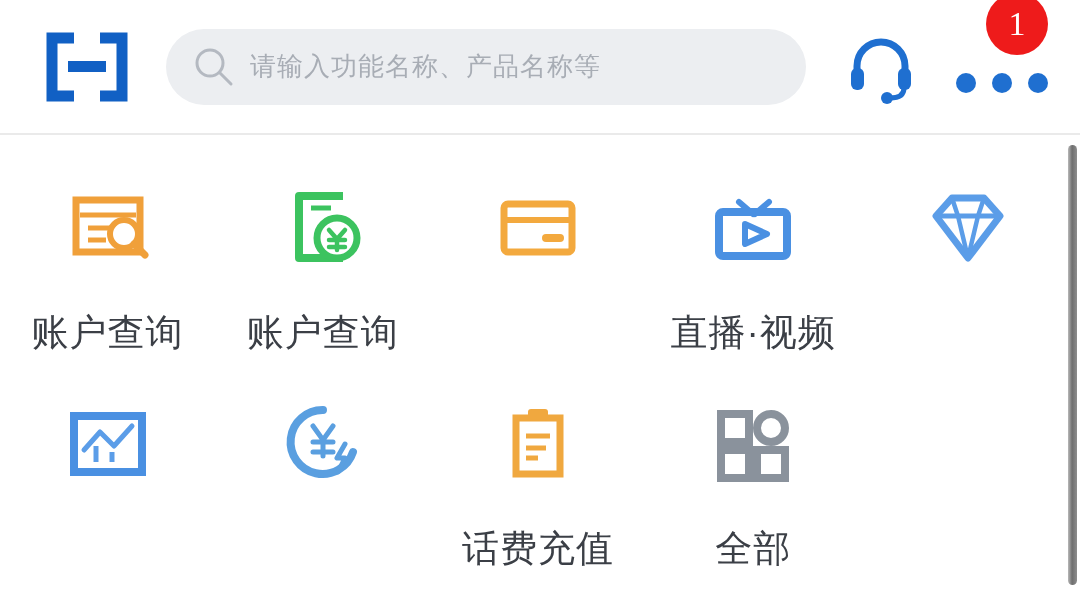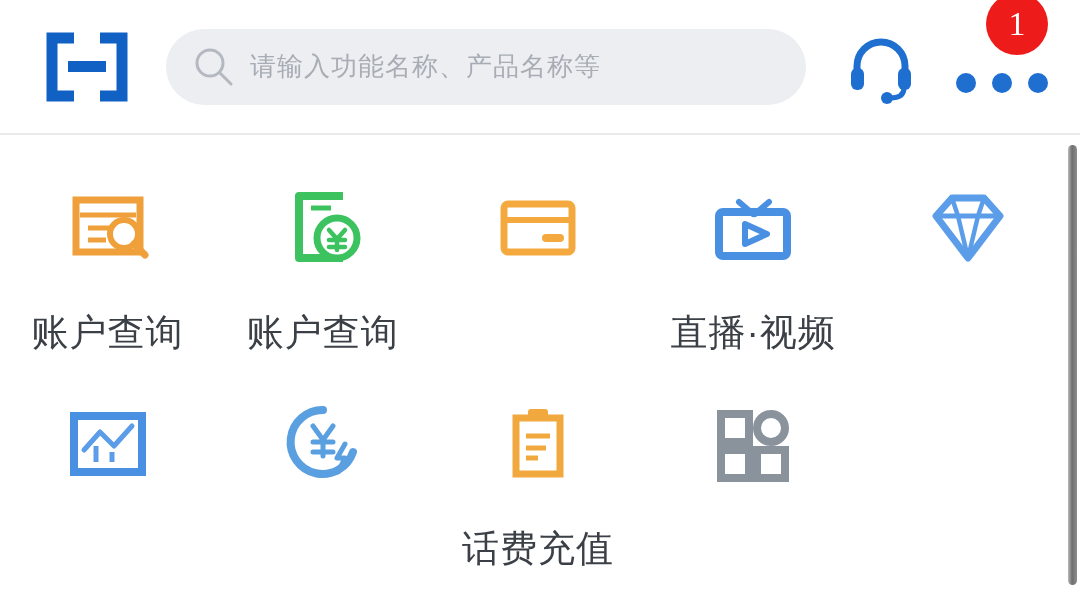--- a/index.html
+++ b/index.html
@@ -227,20 +227,21 @@
 
     <div class="cell">
       <span class="ico">
         <svg width="92" height="92" viewBox="0 0 92 92">
           <rect x="14" y="16" width="28" height="28" fill="none" stroke="#8a929c" stroke-width="8"></rect>
           <circle cx="64" cy="30" r="14" fill="none" stroke="#8a929c" stroke-width="8"></circle>
           <rect x="14" y="52" width="28" height="28" fill="none" stroke="#8a929c" stroke-width="8"></rect>
           <rect x="50" y="52" width="28" height="28" fill="none" stroke="#8a929c" stroke-width="8"></rect>
         </svg>
       </span>
+      <span class="lbl">全部</span>
     </div>
   </div>
 
   <div class="scrollbar-track">
     <div class="scrollbar-thumb"></div>
   </div>
 
 </div>
 
 </body></html>

